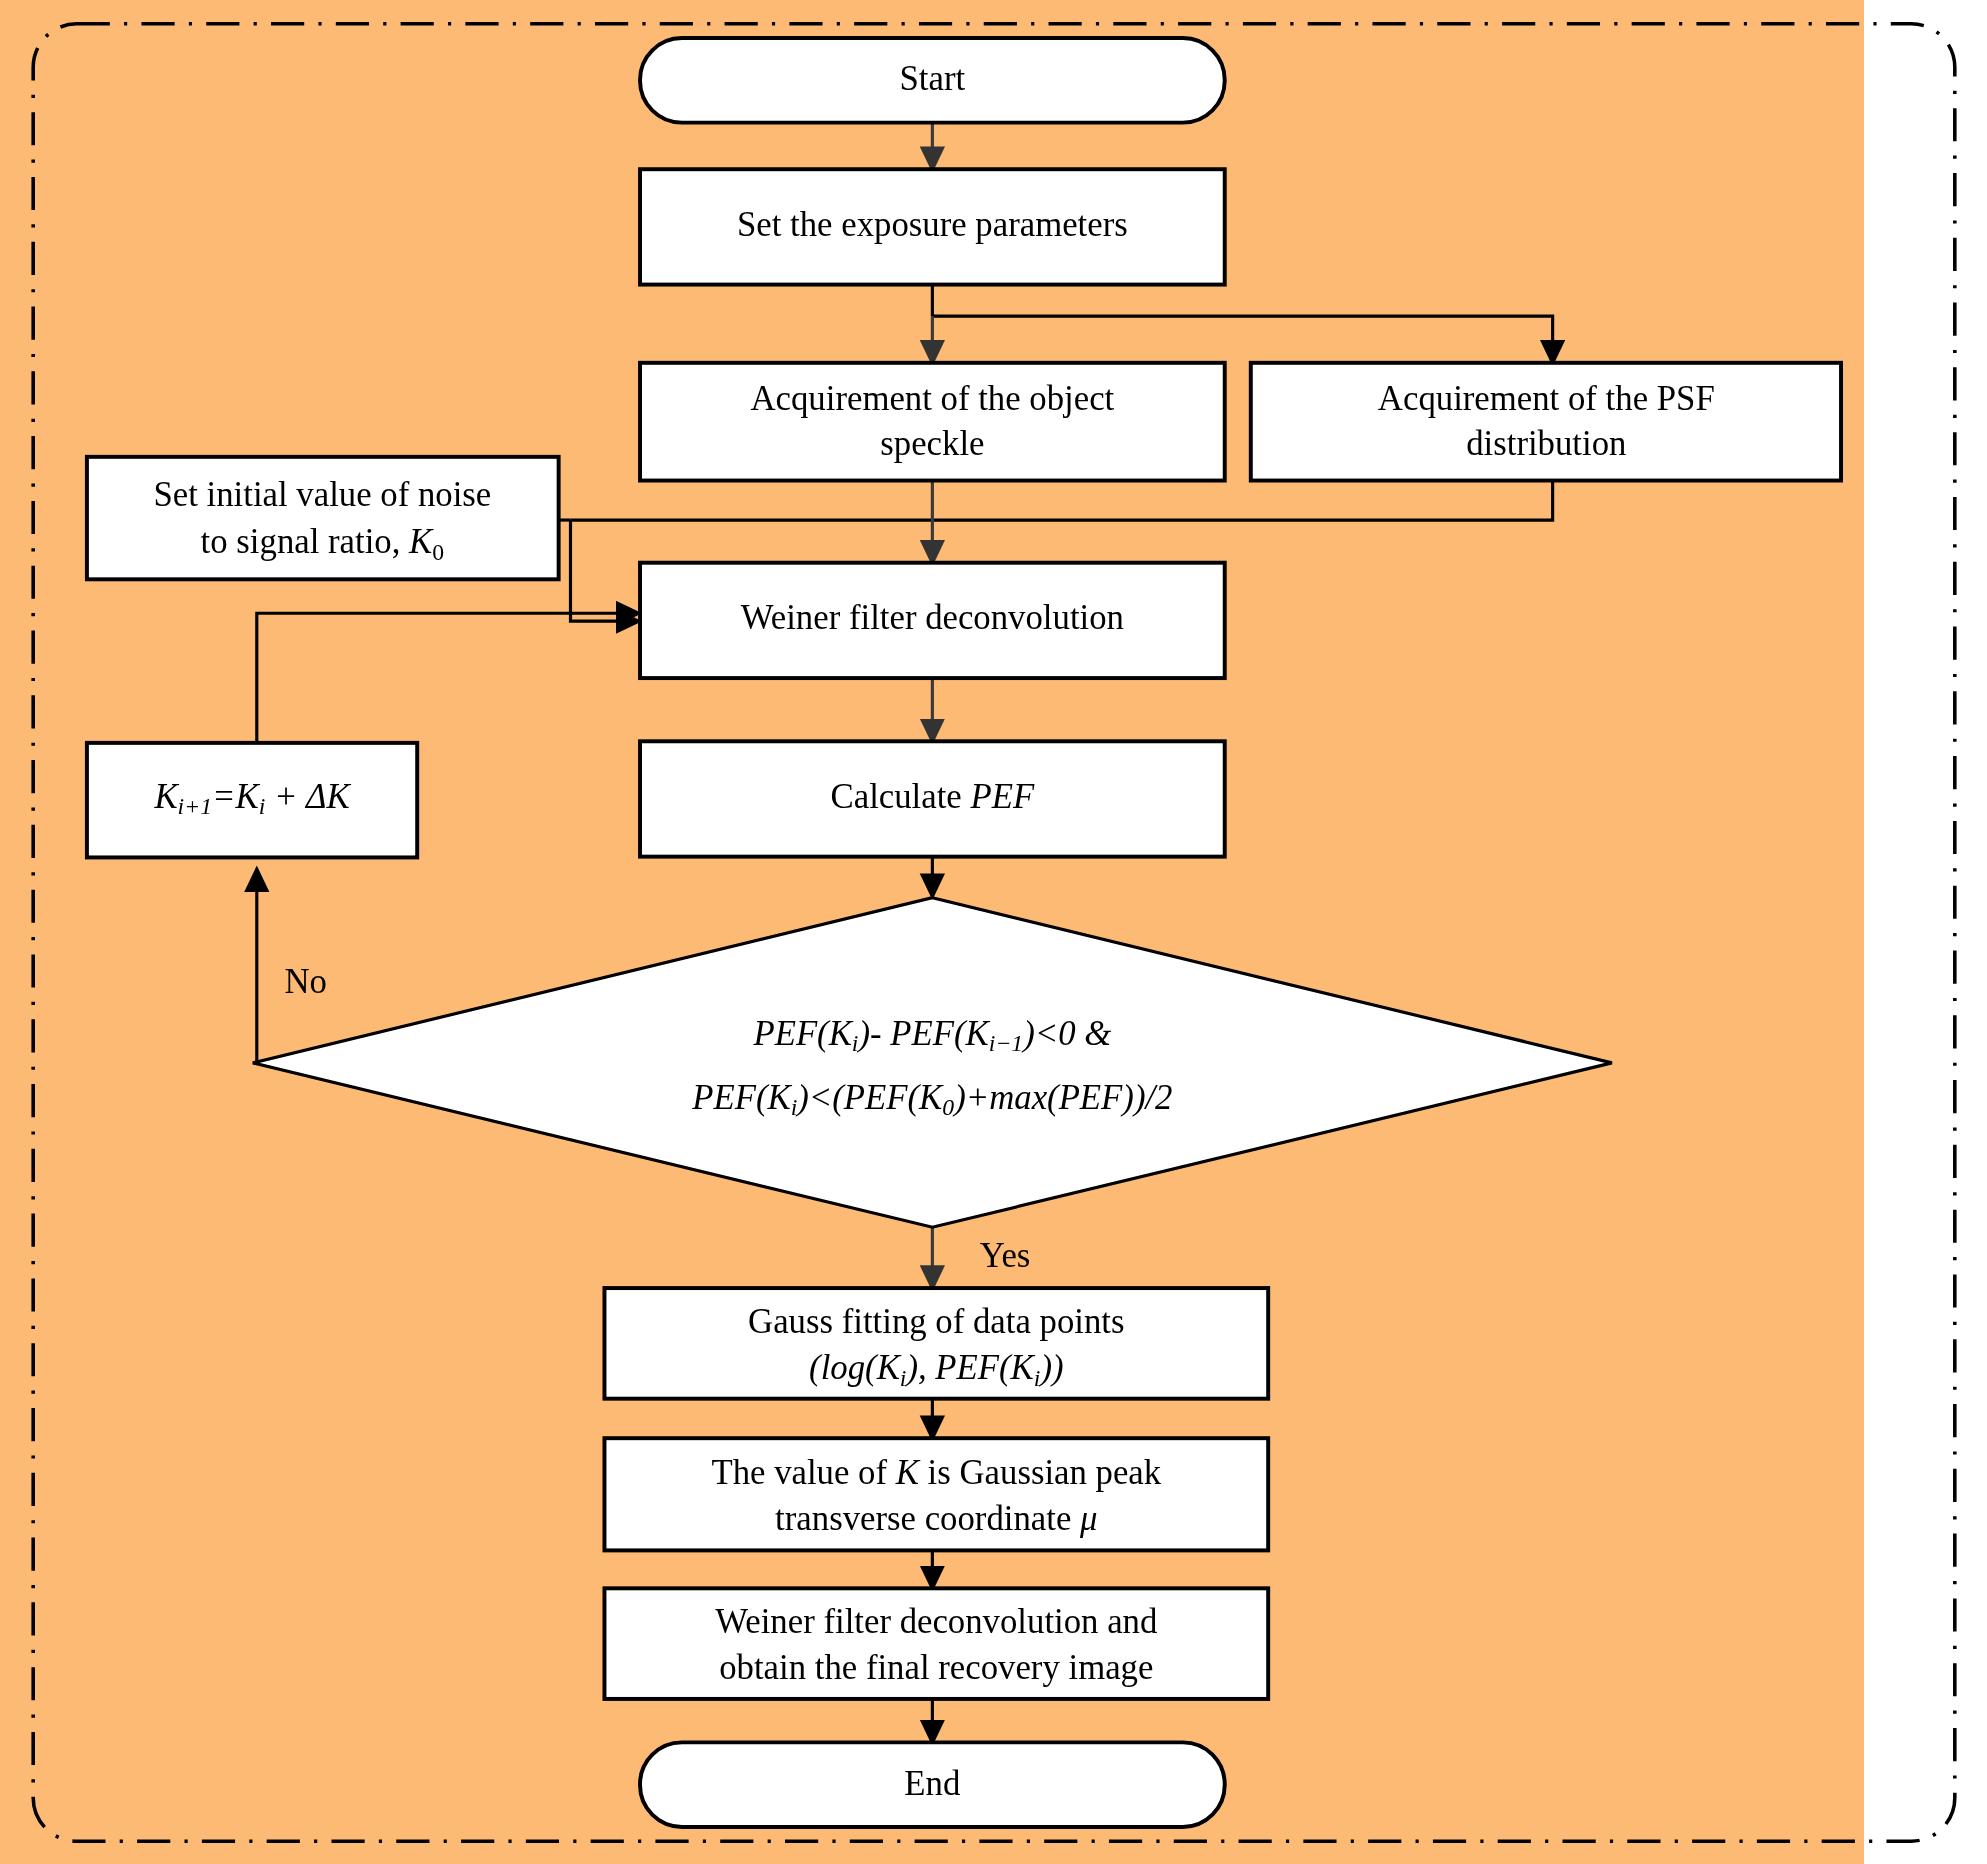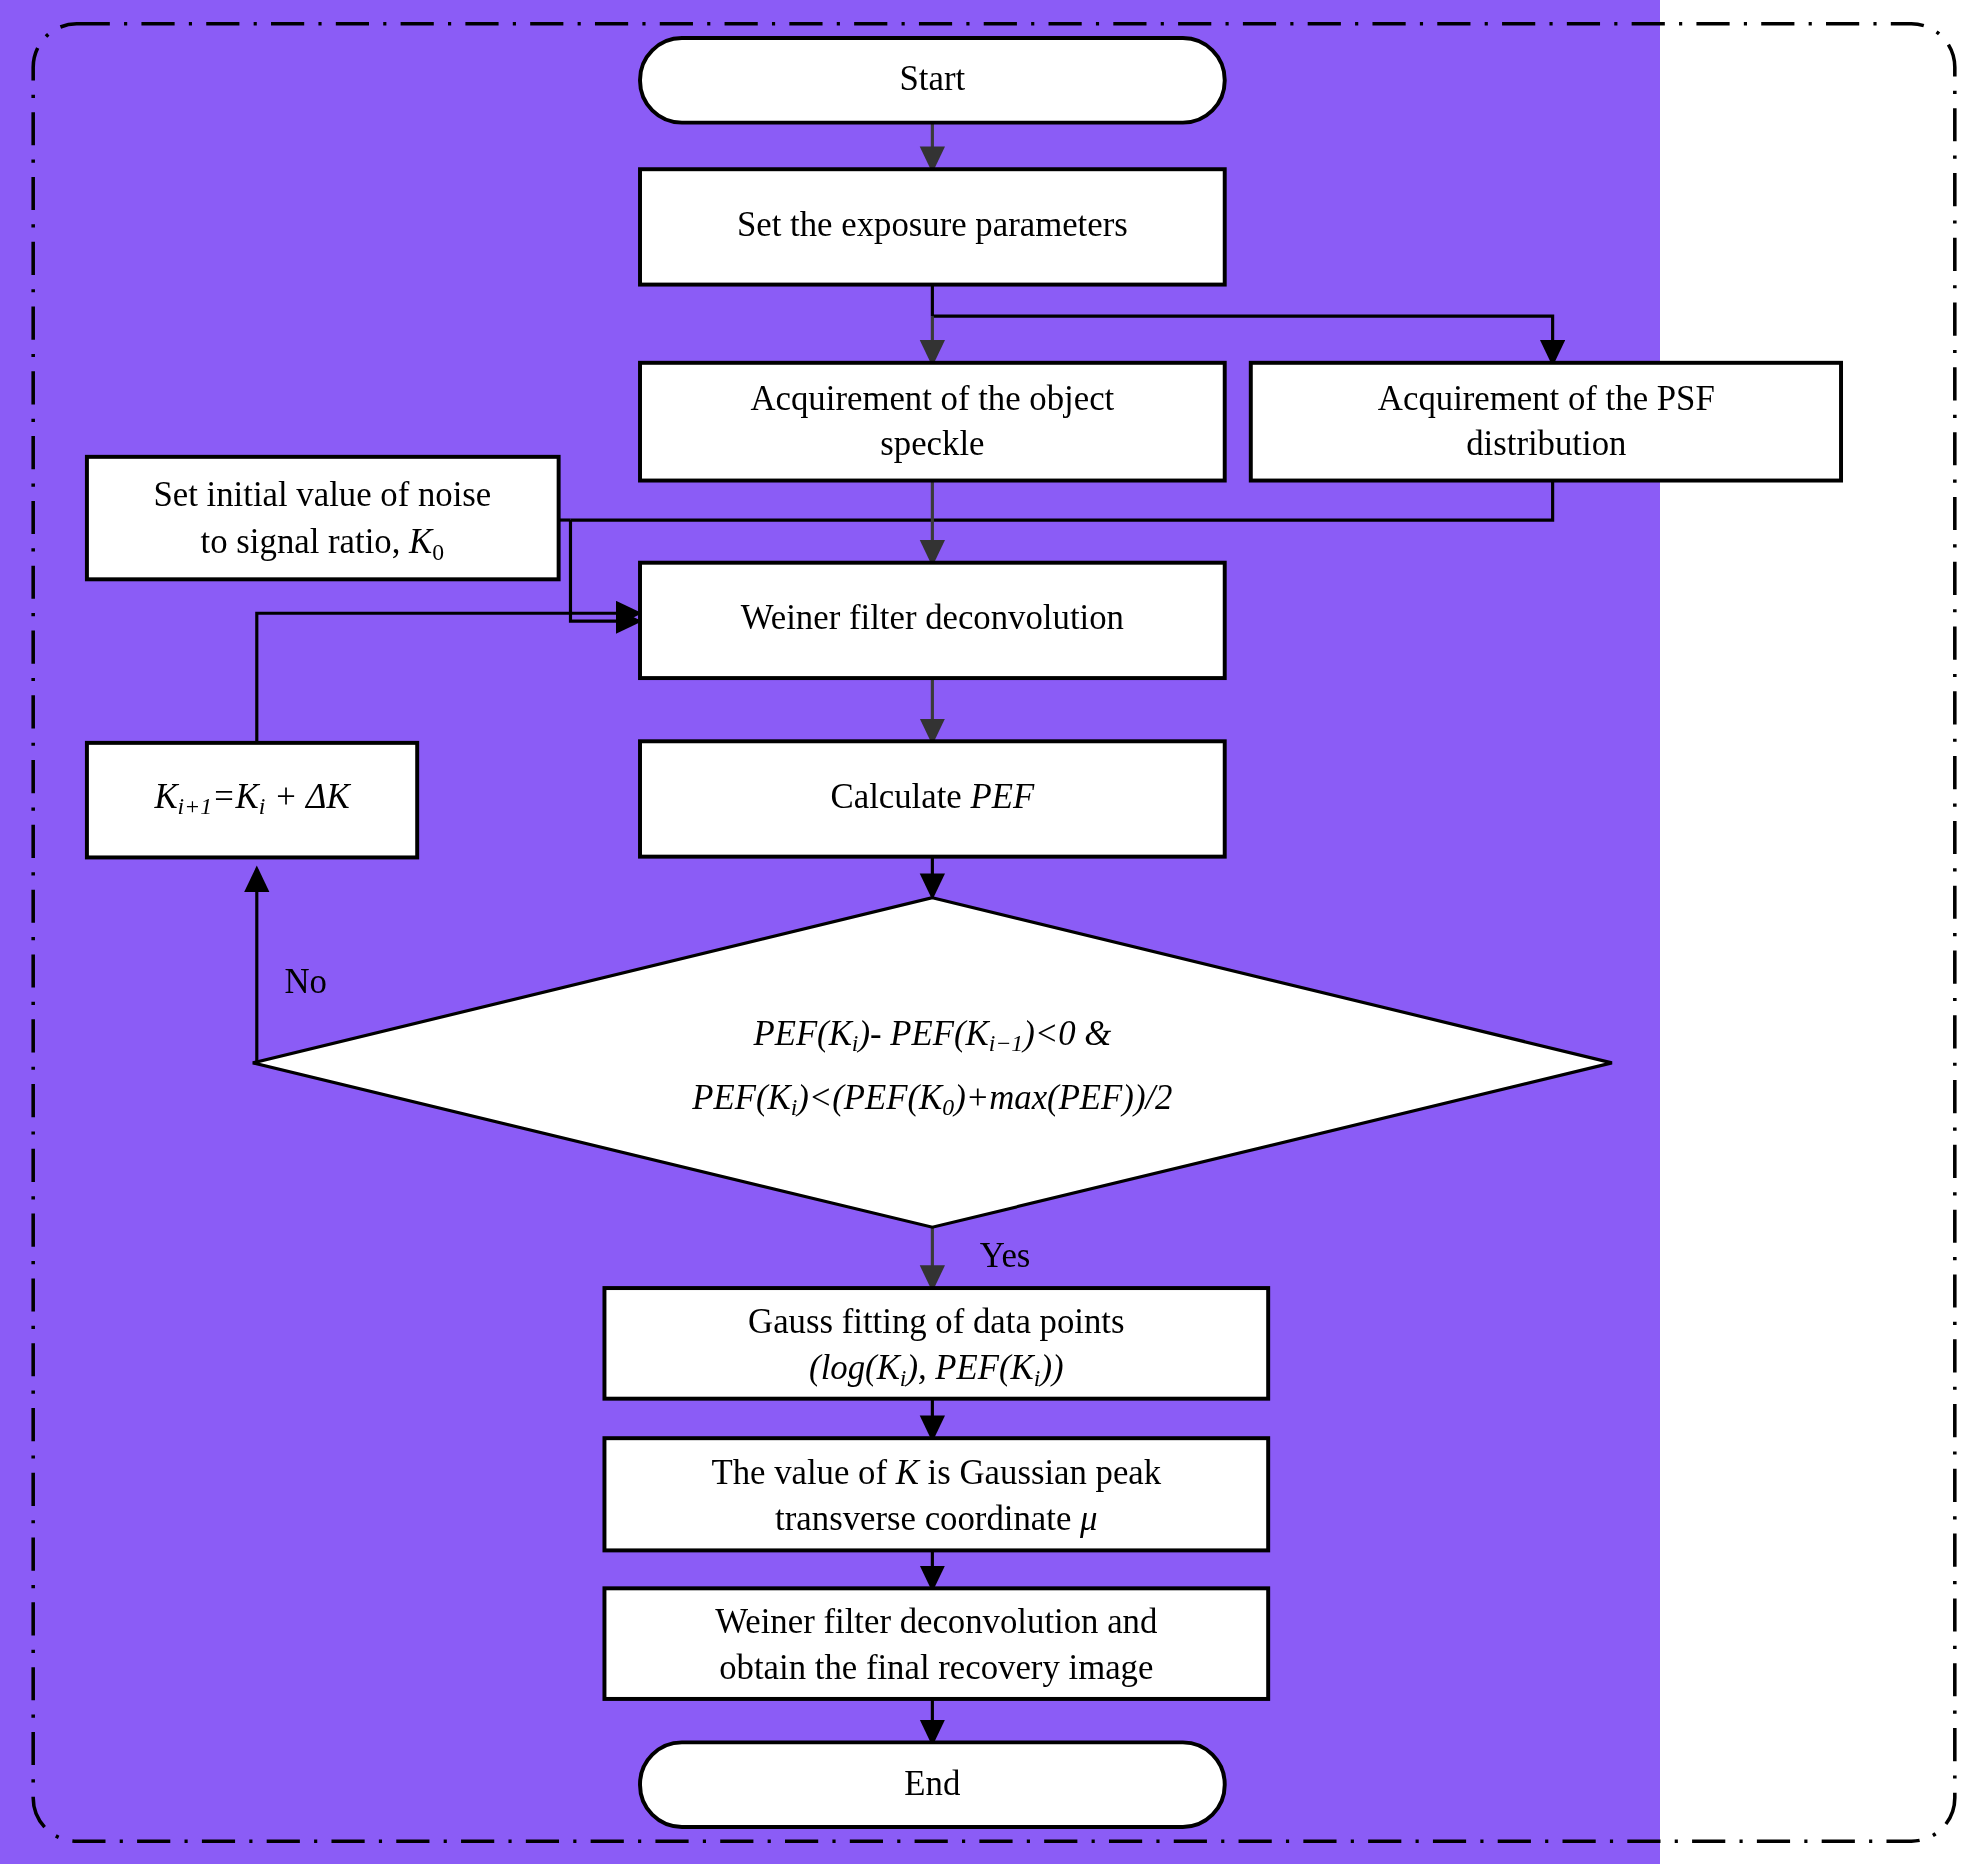--- a/index.html
+++ b/index.html
@@ -1,20 +1,20 @@
 <!DOCTYPE html>
 <html style="font-size:12.6px"><head>
 <meta charset="utf-8">
 <style>
   html,body{margin:0;padding:0;background:#ffffff;}
   body{
     font-family:"Liberation Serif", "DejaVu Serif", serif;
     width:1988px;height:1865px;overflow:hidden;
   }
-  #flow-root{position:relative;width:1660px;height:1865px;background:#8b5cf6;}
+  #flow-root{position:relative;width:1864px;height:1865px;background:#fdba74;}
   svg#flow-svg{display:block;width:1988px;height:1865px;}
   .node-box{fill:#ffffff;stroke:#000000;stroke-width:5;}
   .decision{fill:#ffffff;stroke:#000000;stroke-width:4;}
   .flow-line{stroke:#000000;stroke-width:4;fill:none;}
   .flow-line-gray{stroke:#3a3a3a;stroke-width:4;fill:none;}
   .outer-frame{fill:none;stroke:#000000;stroke-width:4.5;
     stroke-dasharray:42 18 4 18;stroke-linecap:butt;}
   text.lbl{
     font-family:"Liberation Serif","DejaVu Serif",serif;
     font-size:44px;fill:#000;text-anchor:middle;

